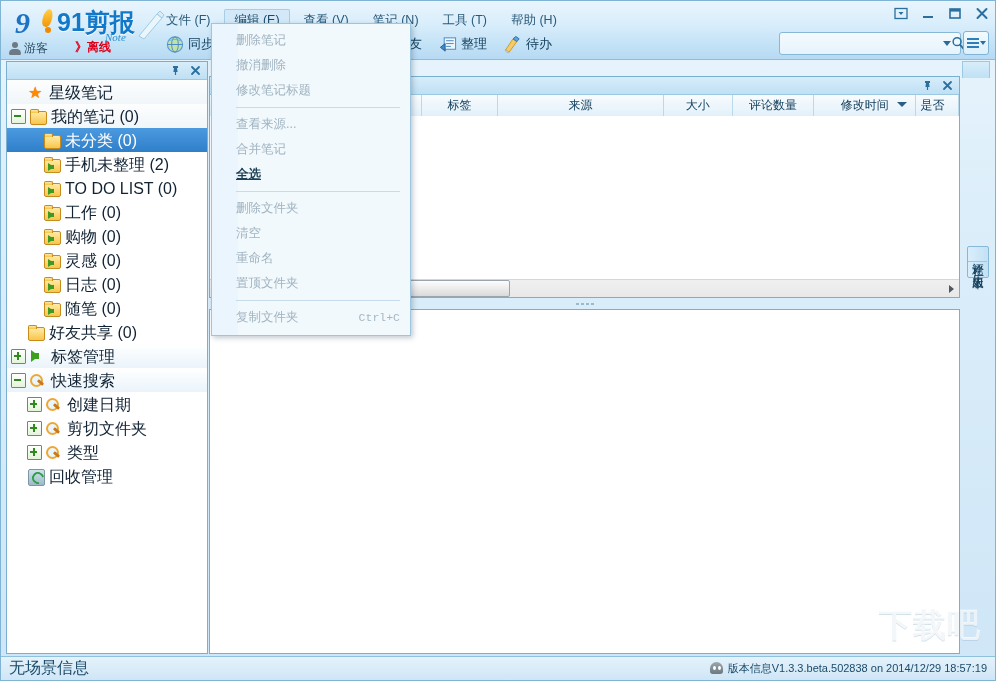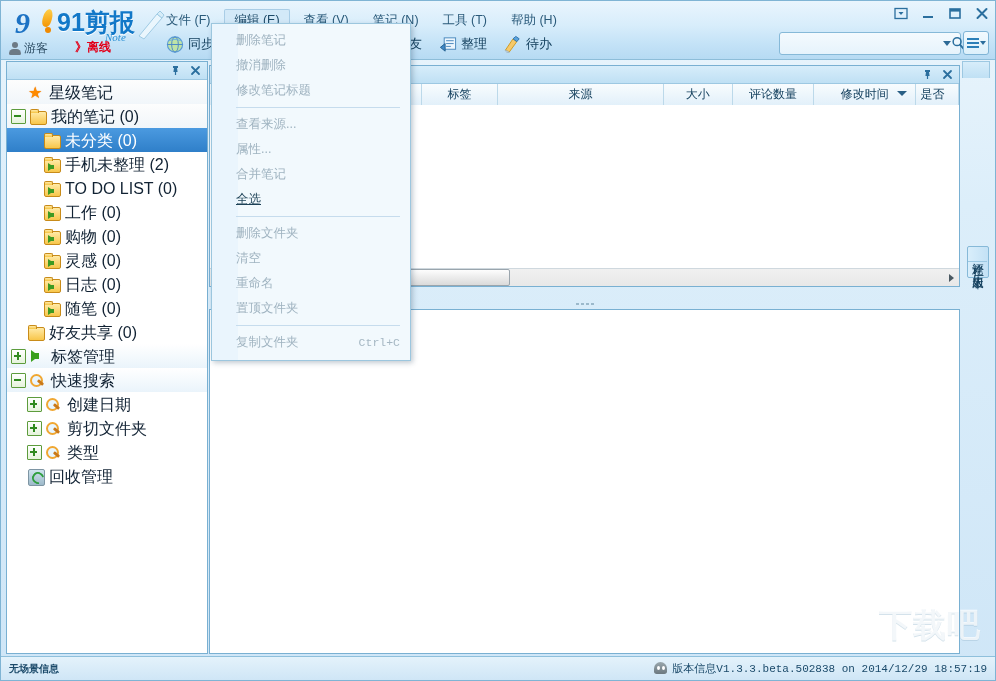--- a/index.html
+++ b/index.html
@@ -99,21 +99,21 @@
   .searchico{position:absolute;left:1px;top:1px;width:15px;height:13px;}
   .searchico .gl{position:absolute;left:0px;top:0px;width:9px;height:9px;border:2px solid #f0a732;border-radius:50%;background:#e8f6ff;}
   .searchico .hd{position:absolute;left:7px;top:7px;width:7px;height:3px;background:#c9791a;transform:rotate(40deg);border-radius:1px;}
   .recycle{position:absolute;left:1px;top:0px;width:15px;height:15px;border-radius:2px;
     background:linear-gradient(#cfe3ef,#9db9c9);border:1px solid #7e95a3;}
   .recycle:after{content:"";position:absolute;left:3px;top:2px;width:8px;height:8px;border-radius:50%;
     border:2px solid #2f9e3f;border-right-color:transparent;transform:rotate(35deg);}
 
   
   .right-area{position:absolute;left:208px;top:60px;right:5px;bottom:26px;}
-  .list-panel{position:absolute;left:0;right:30px;top:4px;height:222px;
+  .list-panel{position:absolute;left:0;right:30px;top:15px;height:222px;
     background:#fff;border:1px solid #79b0d2;box-sizing:border-box;}
   .list-cap{height:17px;background:linear-gradient(#d7edfa,#bfe0f4);border-bottom:1px solid #9dc8e2;
     display:flex;align-items:center;justify-content:flex-end;gap:9px;padding-right:6px;}
   .cols{height:21px;background:linear-gradient(#f8fcfe,#e2f0fa);border-bottom:1px solid #a7cfe6;display:flex;align-items:stretch;}
   .col{display:flex;align-items:center;justify-content:center;font-size:12px;color:#14405e;
     border-right:1px solid #bcd9ea;position:relative;}
   .col .sortcaret{position:absolute;right:8px;top:7px;width:0;height:0;
     border-left:5px solid transparent;border-right:5px solid transparent;border-top:5px solid #2a5f85;}
   .list-body{position:absolute;left:0;right:0;top:39px;bottom:18px;background:#fff;}
   .hscroll{position:absolute;left:0;right:0;bottom:0;height:17px;background:linear-gradient(#f0f0f0,#e8e8e8);
@@ -136,40 +136,40 @@
   .vtabs{position:absolute;top:185px;right:1px;width:20px;
     background:linear-gradient(90deg,#d9eefb,#c3e1f5);border:1px solid #86b9d8;border-radius:2px;padding:3px 0;}
   .vtab{writing-mode:vertical-rl;text-orientation:upright;font-size:11.5px;color:#14405e;
     padding:4px 2px;text-align:center;letter-spacing:1px;border-bottom:1px solid #9cc8e2;}
   .vtab:last-child{border-bottom:0;}
 
   
   .status{position:absolute;left:0;right:0;bottom:0;height:24px;
     background:linear-gradient(#e4f2fb,#cfe6f6);border-top:1px solid #8fc0dc;
     display:flex;align-items:center;justify-content:space-between;padding:0 8px;box-sizing:border-box;}
-  .status-left{font-size:10px;color:#1b4a6a;font-weight:bold;}
+  .status-left{font-size:16px;color:#1b4a6a;}
   .status-right{display:flex;align-items:center;gap:4px;font-size:11px;color:#1b4a6a;
-    font-family:Liberation Mono, monospace;}
+    font-family:Liberation Sans, sans-serif;}
   .ghost{width:15px;height:14px;position:relative;}
   .ghost:before{content:"";position:absolute;left:1px;top:0;width:13px;height:12px;
     border-radius:7px 7px 3px 3px;background:linear-gradient(#9aa7ad,#6c7980);}
   .ghost:after{content:"";position:absolute;left:4px;top:4px;width:3px;height:4px;border-radius:50%;
     background:#fff;box-shadow:5px 0 0 #fff;}
 
   
   .watermark{position:absolute;right:14px;bottom:32px;font-size:33px;font-weight:bold;
     color:rgba(255,255,255,.72);letter-spacing:1px;pointer-events:none;
     text-shadow:0 1px 0 rgba(160,190,210,.45);font-family:"Liberation Sans",sans-serif;}
 
   
   .dropdown{position:absolute;left:210px;top:22px;width:198px;
     background:linear-gradient(90deg,#eaf5fd 0%,#eaf5fd 26px,#f2f9fd 26px,#f2f9fd 100%);
     border:1px solid #9cc6de;box-shadow:2px 2px 5px rgba(40,70,95,.28);z-index:50;padding:4px 0 5px 0;}
   .dd-item{height:25px;display:flex;align-items:center;padding-left:24px;font-size:12.5px;color:#9fb3c0;cursor:default;position:relative;}
-  .dd-item.enabled{color:#1d4257;}
+  .dd-item.enabled{color:#1d4257;font-weight:bold;}
   .dd-item .short{position:absolute;right:10px;font-size:11.5px;color:#a5b7c3;
     font-family:"Liberation Mono","DejaVu Sans Mono",monospace;}
   .dd-sep{height:1px;background:#c6dced;margin:4px 10px 4px 24px;}
 </style>
 </head>
 <body>
 
 <div class="app">
 
   <div class="header">
@@ -567,21 +567,20 @@
       <span>版本信息V1.3.3.beta.502838 on 2014/12/29 18:57:19</span>
     </div>
   </div>
 
   <div class="dropdown">
     <div class="dd-item">删除笔记</div>
     <div class="dd-item">撤消删除</div>
     <div class="dd-item">修改笔记标题</div>
     <div class="dd-sep"></div>
     <div class="dd-item">查看来源...</div>
-    <div class="dd-item">属性...</div>
     <div class="dd-item">合并笔记</div>
     <div class="dd-item enabled" style="text-decoration:underline">全选</div>
     <div class="dd-sep"></div>
     <div class="dd-item">删除文件夹</div>
     <div class="dd-item">清空</div>
     <div class="dd-item">重命名</div>
     <div class="dd-item">置顶文件夹</div>
     <div class="dd-sep"></div>
     <div class="dd-item">
       <span>复制文件夹</span>

